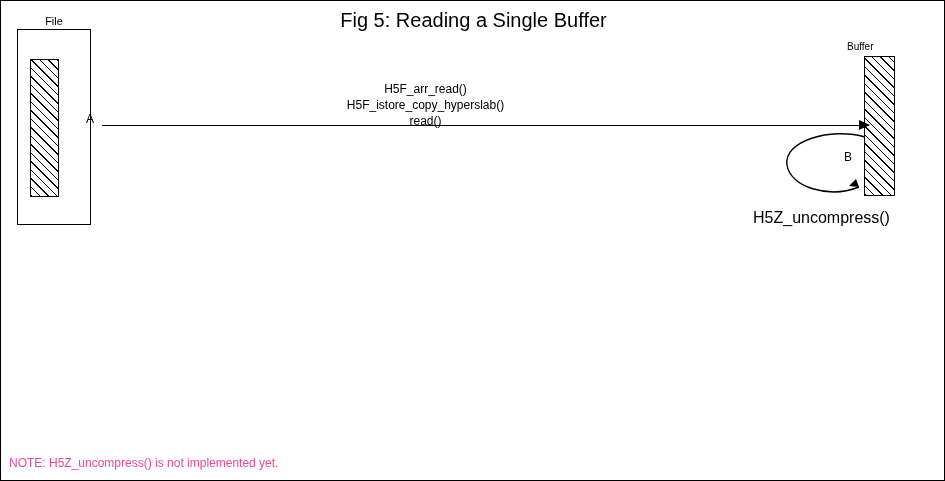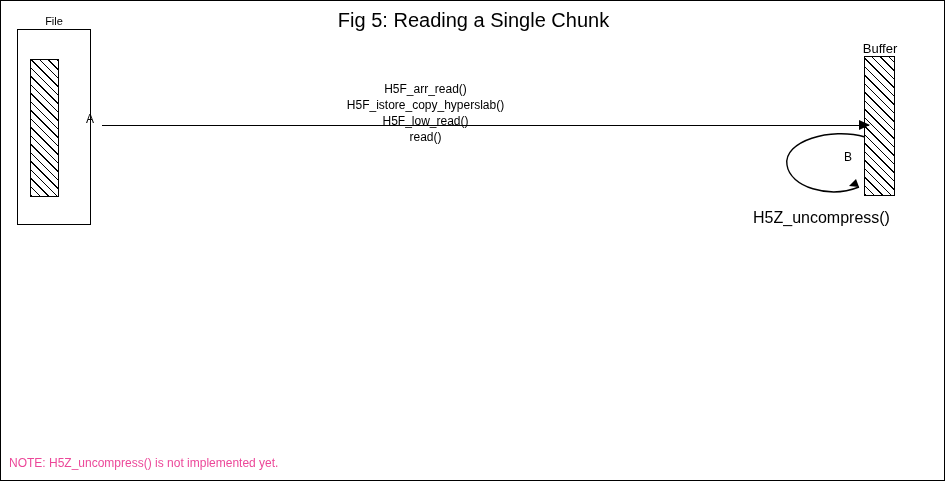--- a/index.html
+++ b/index.html
@@ -65,22 +65,21 @@
     top: 58px;
     width: 29px;
     height: 138px;
   }
   
   .buffer-label {
     position: absolute;
     left: 846px;
     top: 40px;
     width: 66px;
-    text-align: center;
-    font-size: 13px;
+    font-size: 10px;
     color: #000000;
   }
   .buffer-box {
     position: absolute;
     left: 863px;
     top: 55px;
     width: 31px;
     height: 140px;
   }
   
@@ -153,37 +152,36 @@
     font-size: 12px;
     color: #ec4899;
     white-space: nowrap;
   }
 </style>
 </head>
 <body>
 
 <div id="canvas">
 
-  <div class="title">Fig 5:  Reading a Single Chunk</div>
+  <div class="title">Fig 5:  Reading a Single Buffer</div>
 
   <div class="file-label">File</div>
   <div class="file-outer"></div>
   <div class="hatch file-inner"></div>
 
   <div class="buffer-label">Buffer</div>
   <div class="hatch buffer-box"></div>
 
   <div class="arrow-a-line"></div>
   <div class="arrow-a-head"></div>
   <div class="label-a">A</div>
 
   <div class="call-stack">
     <div>H5F_arr_read()</div>
     <div>H5F_istore_copy_hyperslab()</div>
-    <div>H5F_low_read()</div>
     <div>read()</div>
   </div>
 
   <svg class="loop-svg" viewBox="0 0 100 78">
     <path d="M 84 8 C 50 -2, 2 12, 6 36 C 9 58, 48 70, 78 58" fill="none" stroke="#000000" stroke-width="1.4"></path>
     <polygon points="78,58 68,57 75,50" fill="#000000"></polygon>
   </svg>
   <div class="label-b">B</div>
   <div class="uncompress-label">H5Z_uncompress()</div>
 

